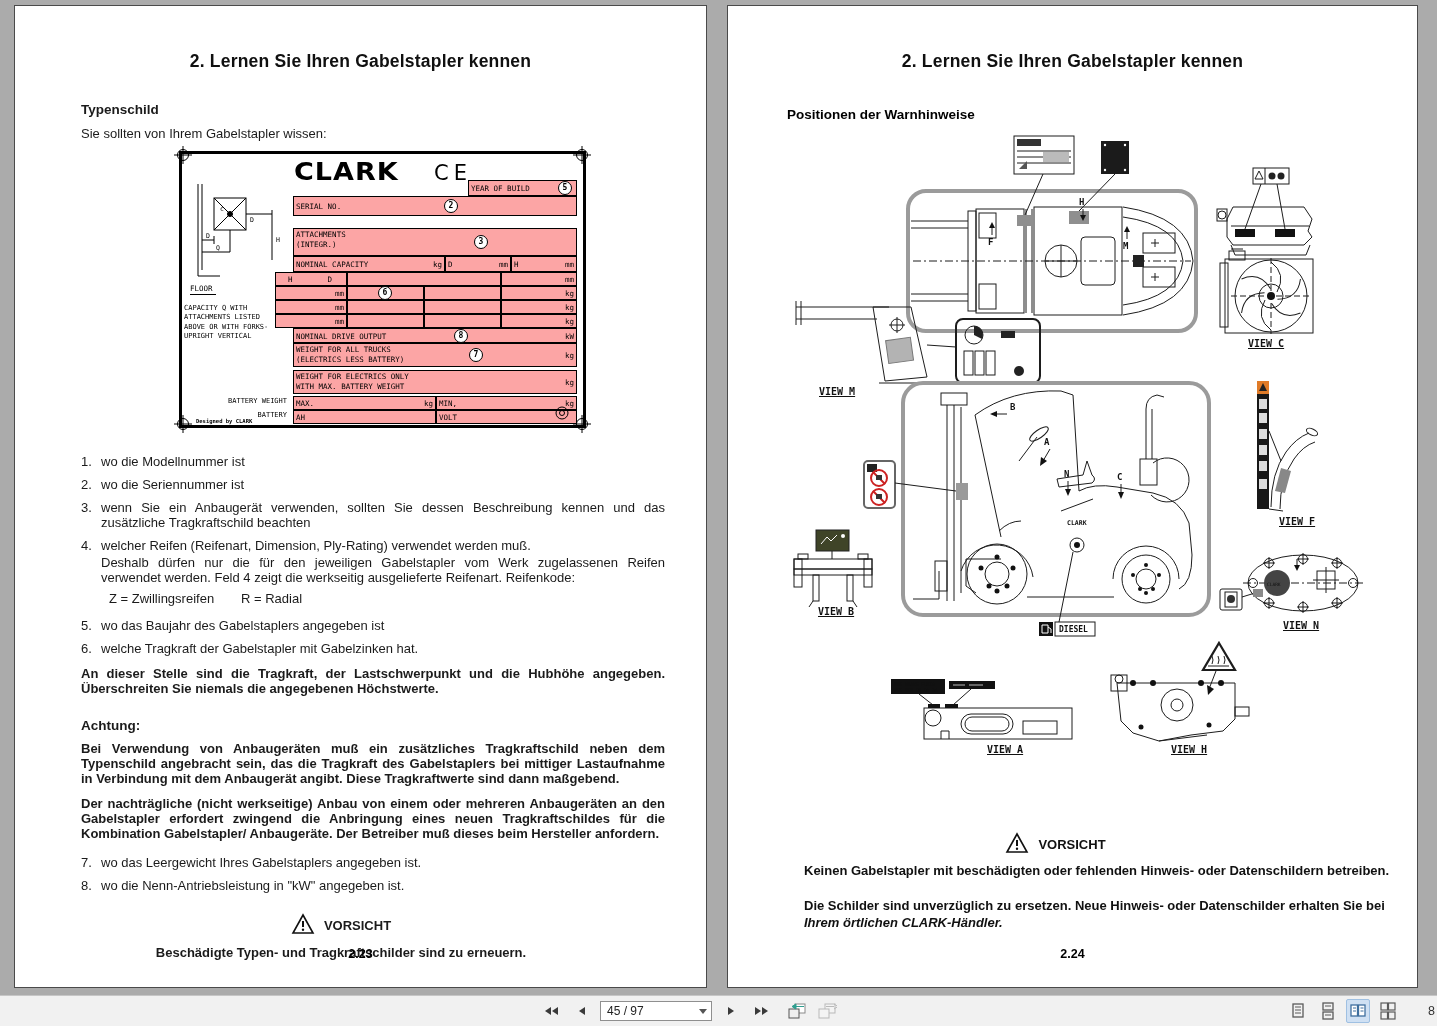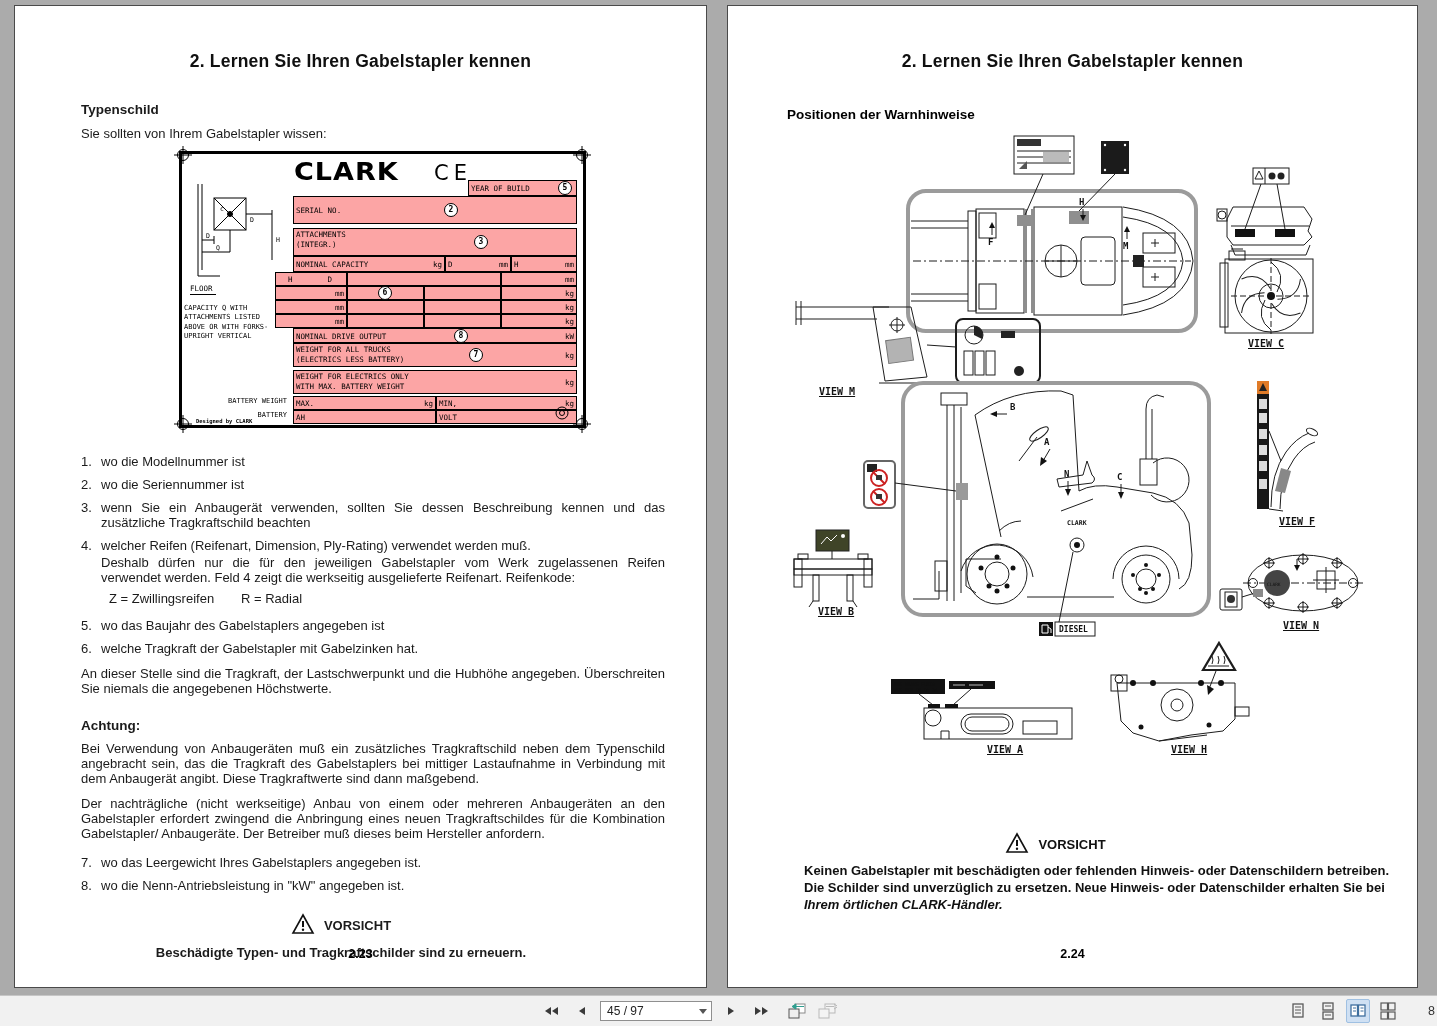--- a/index.html
+++ b/index.html
@@ -27,21 +27,21 @@
   
   .list{margin-top:26px;}
   .li{display:flex;margin-bottom:8px;}
   .li .n{width:20px;flex:none;}
   .li .t{flex:1;text-align:justify;}
   .sub{margin:2px 0 4px 20px;text-align:justify;}
   .codes{margin:6px 0 12px 28px;}
   .codes .row{display:flex;margin-bottom:4px;}
   .codes .c1{width:132px;}
   .codes .c2{width:118px;}
-  .para{margin:10px 0 0 0;}
+  .para{margin:10px 0 0 0;font-weight:bold;}
   .ach{font-size:13.5px;font-weight:bold;margin:22px 0 8px 0;}
   .warnblock{margin-top:20px;display:flex;justify-content:center;align-items:center;gap:9px;width:520px;}
   .warnlabel{font-weight:bold;font-size:13px;}
   .warnline{margin-top:7px;width:520px;text-align:center;font-weight:bold;}
   .pagenum{position:absolute;bottom:26px;left:0;right:0;text-align:center;font-weight:bold;font-size:12.5px;}
   
   .rhead{position:absolute;left:59px;top:101px;font-size:13.5px;font-weight:bold;}
   .diag{position:absolute;left:33px;top:125px;}
   .diag .ln{stroke:#1d1d1d;fill:none;stroke-width:1;}
   .diag .gray{stroke:#9b9b9b;fill:none;stroke-width:4;}
@@ -106,21 +106,21 @@
         <span class="pc" style="right:4px;">5</span>
       </div>
       <div class="pf" style="left:111px;top:42px;width:175px;height:16px;">
         <span class="pl">MODEL</span>
         <span class="pc" style="left:95px;">1</span>
       </div>
       <div class="pf" style="left:286px;top:42px;width:109px;height:16px;">
         <span class="pl">TIRE CODE</span>
         <span class="pc" style="right:8px;">4</span>
       </div>
-      <div class="pf" style="left:111px;top:42px;width:284px;height:28px;">
+      <div class="pf" style="left:111px;top:42px;width:284px;height:20px;">
         <span class="pl">SERIAL NO.</span>
         <span class="pc" style="left:150px;">2</span>
       </div>
       <div class="pf" style="left:111px;top:74px;width:284px;height:28px;">
         <span class="pl2"><span>ATTACHMENTS</span><br><span>(INTEGR.)</span></span>
         <span class="pc" style="left:180px;">3</span>
       </div>
       <div class="pf" style="left:111px;top:102px;width:152px;height:16px;">
         <span class="pl">NOMINAL CAPACITY</span>
         <span class="pu">kg</span>
@@ -654,21 +654,21 @@
   <div class="rvors">
     <div class="hdr">
       <span><svg width="24" height="22" viewBox="0 0 24 22">
             <path d="M12 2 L22 20 L2 20 Z" fill="none" stroke="#111" stroke-width="1.6"></path>
             <line x1="12" y1="8" x2="12" y2="14" stroke="#111" stroke-width="2"></line>
             <circle cx="12" cy="16.8" r="1.2" fill="#111"></circle>
           </svg></span>
       <span class="warnlabel">VORSICHT</span>
     </div>
     <div class="l">Keinen Gabelstapler mit beschädigten oder fehlenden Hinweis- oder Datenschildern betreiben.</div>
-    <div class="l" style="margin-top:2px;">Die Schilder sind unverzüglich zu ersetzen. Neue Hinweis- oder Datenschilder erhalten Sie bei</div>
+    <div class="l" style="margin-top:20px;">Die Schilder sind unverzüglich zu ersetzen. Neue Hinweis- oder Datenschilder erhalten Sie bei</div>
     <div class="l last" style="margin-top:2px;font-style:italic;">Ihrem örtlichen CLARK-Händler.</div>
   </div>
   <div class="pagenum">2.24</div>
 </div>
 
 <div class="toolbar">
   <div class="tbc">
     <div class="tbtn">
         <svg width="15" height="10" viewBox="0 0 15 10">
           <path d="M7 1 L1 5 L7 9 Z M14 1 L8 5 L14 9 Z" fill="#3a3a3a"></path>

